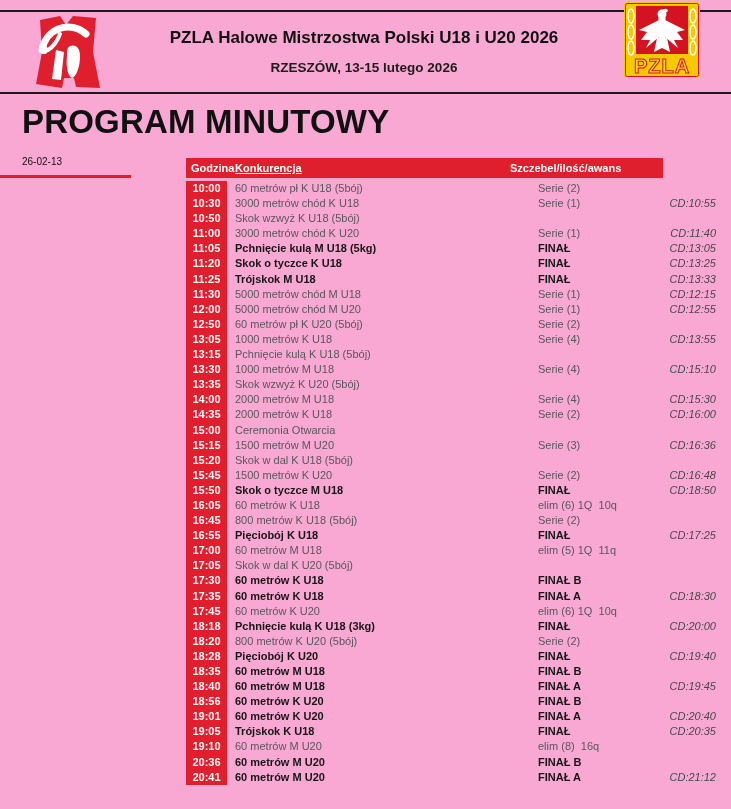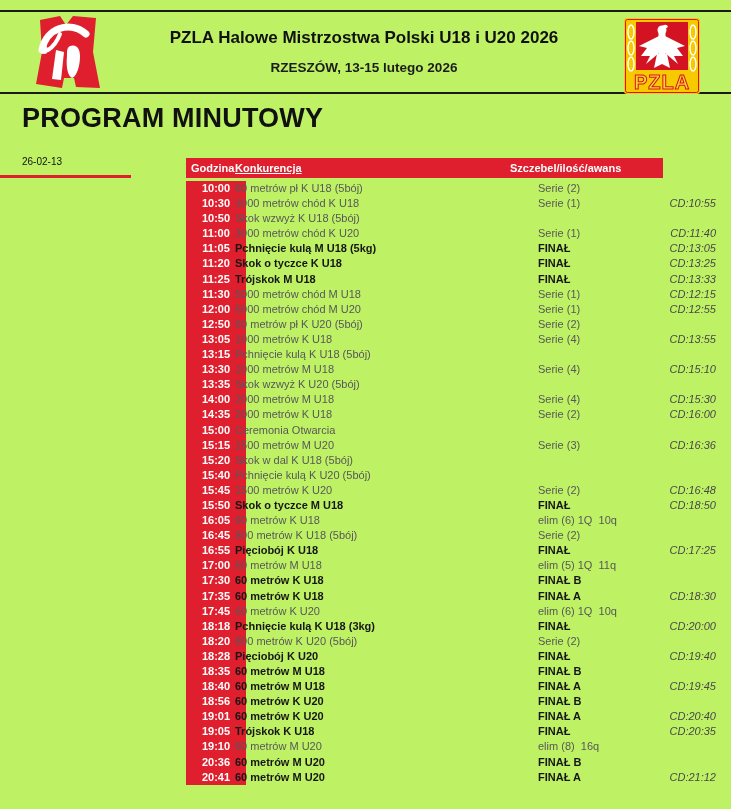--- a/index.html
+++ b/index.html
@@ -7,48 +7,48 @@
     --gray:#57575a;
     --black:#161616;
     --cd:#48484a;
   }
   *{margin:0;padding:0;box-sizing:border-box;}
   body{
     width:731px;height:809px;background:#ffffff;overflow:hidden;
     font-family:"Liberation Sans", sans-serif;
     -webkit-font-smoothing:antialiased;
   }
-  .page{position:relative;width:731px;height:809px;background:#bef264;}
+  .page{position:relative;width:731px;height:809px;background:#f9a8d4;}
 
   .hrule{position:absolute;left:0;width:731px;height:2px;background:#1a1a1a;}
   .hrule.top{top:10px;}
   .hrule.bottom{top:92px;}
 
   .logo-left{position:absolute;left:30px;top:14px;width:74px;height:76px;}
-  .logo-right{position:absolute;left:624px;top:18px;width:60px;height:76px;text-align:center;}
+  .logo-right{position:absolute;left:624px;top:2px;width:60px;height:76px;text-align:center;}
 
   .title-block{position:absolute;left:104px;top:0;width:520px;text-align:center;}
   .main-title{position:absolute;top:28px;width:100%;font-size:17px;font-weight:700;color:#111;}
   .sub-title{position:absolute;top:60px;width:100%;font-size:13.5px;font-weight:700;color:#1c1c1c;}
 
-  .program-title{position:absolute;left:22px;top:103px;font-size:27px;font-weight:700;color:#111;letter-spacing:0.2px;}
+  .program-title{position:absolute;left:22px;top:103px;font-size:33px;font-weight:700;color:#111;letter-spacing:0.2px;}
 
   .date-label{position:absolute;left:22px;top:156px;font-size:10px;font-weight:400;color:#111;}
   .date-underline{position:absolute;left:0;top:175px;width:131px;height:3px;background:var(--red);}
 
   .table-header{position:absolute;left:186px;top:158px;width:477px;height:20px;background:var(--red);color:#fff;font-weight:700;font-size:11px;}
   .table-header span{position:absolute;top:0;line-height:20px;}
   .th-godzina{left:5px;}
   .th-konkurencja{left:49px;text-decoration:underline;}
   .th-szczebel{left:324px;}
 
   .rows{position:absolute;left:186px;top:181px;width:530px;}
   .row{position:relative;height:15.1px;width:530px;}
   .row span{position:absolute;top:0;line-height:15.1px;font-size:11px;white-space:pre;}
-  .cell-time{left:0;width:60px;background:var(--red);color:#fff;font-weight:700;text-align:center;font-size:10.5px;}
+  .cell-time{left:0;width:41px;background:var(--red);color:#fff;font-weight:700;text-align:center;font-size:10.5px;}
   .cell-event{left:49px;color:var(--gray);}
   .cell-stage{left:352px;color:var(--gray);}
   .cell-cd{right:0;font-style:italic;color:var(--cd);font-size:10.5px;}
   .row.bold .cell-event,.row.bold .cell-stage{color:var(--black);font-weight:700;}
 </style>
 </head>
 <body>
 
 <div class="page">
 
@@ -200,24 +200,20 @@
         <span class="cell-time">15:15</span>
         <span class="cell-event">1500 metrów M U20</span>
         <span class="cell-stage">Serie (3)</span>
         <span class="cell-cd">CD:16:36</span>
       </div>
       <div class="row">
         <span class="cell-time">15:20</span>
         <span class="cell-event">Skok w dal K U18 (5bój)</span>
       </div>
       <div class="row">
-        <span class="cell-time">15:40</span>
-        <span class="cell-event">Pchnięcie kulą K U20 (5bój)</span>
-      </div>
-      <div class="row">
         <span class="cell-time">15:45</span>
         <span class="cell-event">1500 metrów K U20</span>
         <span class="cell-stage">Serie (2)</span>
         <span class="cell-cd">CD:16:48</span>
       </div>
       <div class="row bold">
         <span class="cell-time">15:50</span>
         <span class="cell-event">Skok o tyczce M U18</span>
         <span class="cell-stage">FINAŁ</span>
         <span class="cell-cd">CD:18:50</span>
@@ -235,20 +231,24 @@
       <div class="row bold">
         <span class="cell-time">16:55</span>
         <span class="cell-event">Pięciobój K U18</span>
         <span class="cell-stage">FINAŁ</span>
         <span class="cell-cd">CD:17:25</span>
       </div>
       <div class="row">
         <span class="cell-time">17:00</span>
         <span class="cell-event">60 metrów M U18</span>
         <span class="cell-stage">elim (5) 1Q  11q</span>
+      </div>
+      <div class="row">
+        <span class="cell-time">17:05</span>
+        <span class="cell-event">Skok w dal K U20 (5bój)</span>
       </div>
       <div class="row bold">
         <span class="cell-time">17:30</span>
         <span class="cell-event">60 metrów K U18</span>
         <span class="cell-stage">FINAŁ B</span>
       </div>
       <div class="row bold">
         <span class="cell-time">17:35</span>
         <span class="cell-event">60 metrów K U18</span>
         <span class="cell-stage">FINAŁ A</span>

